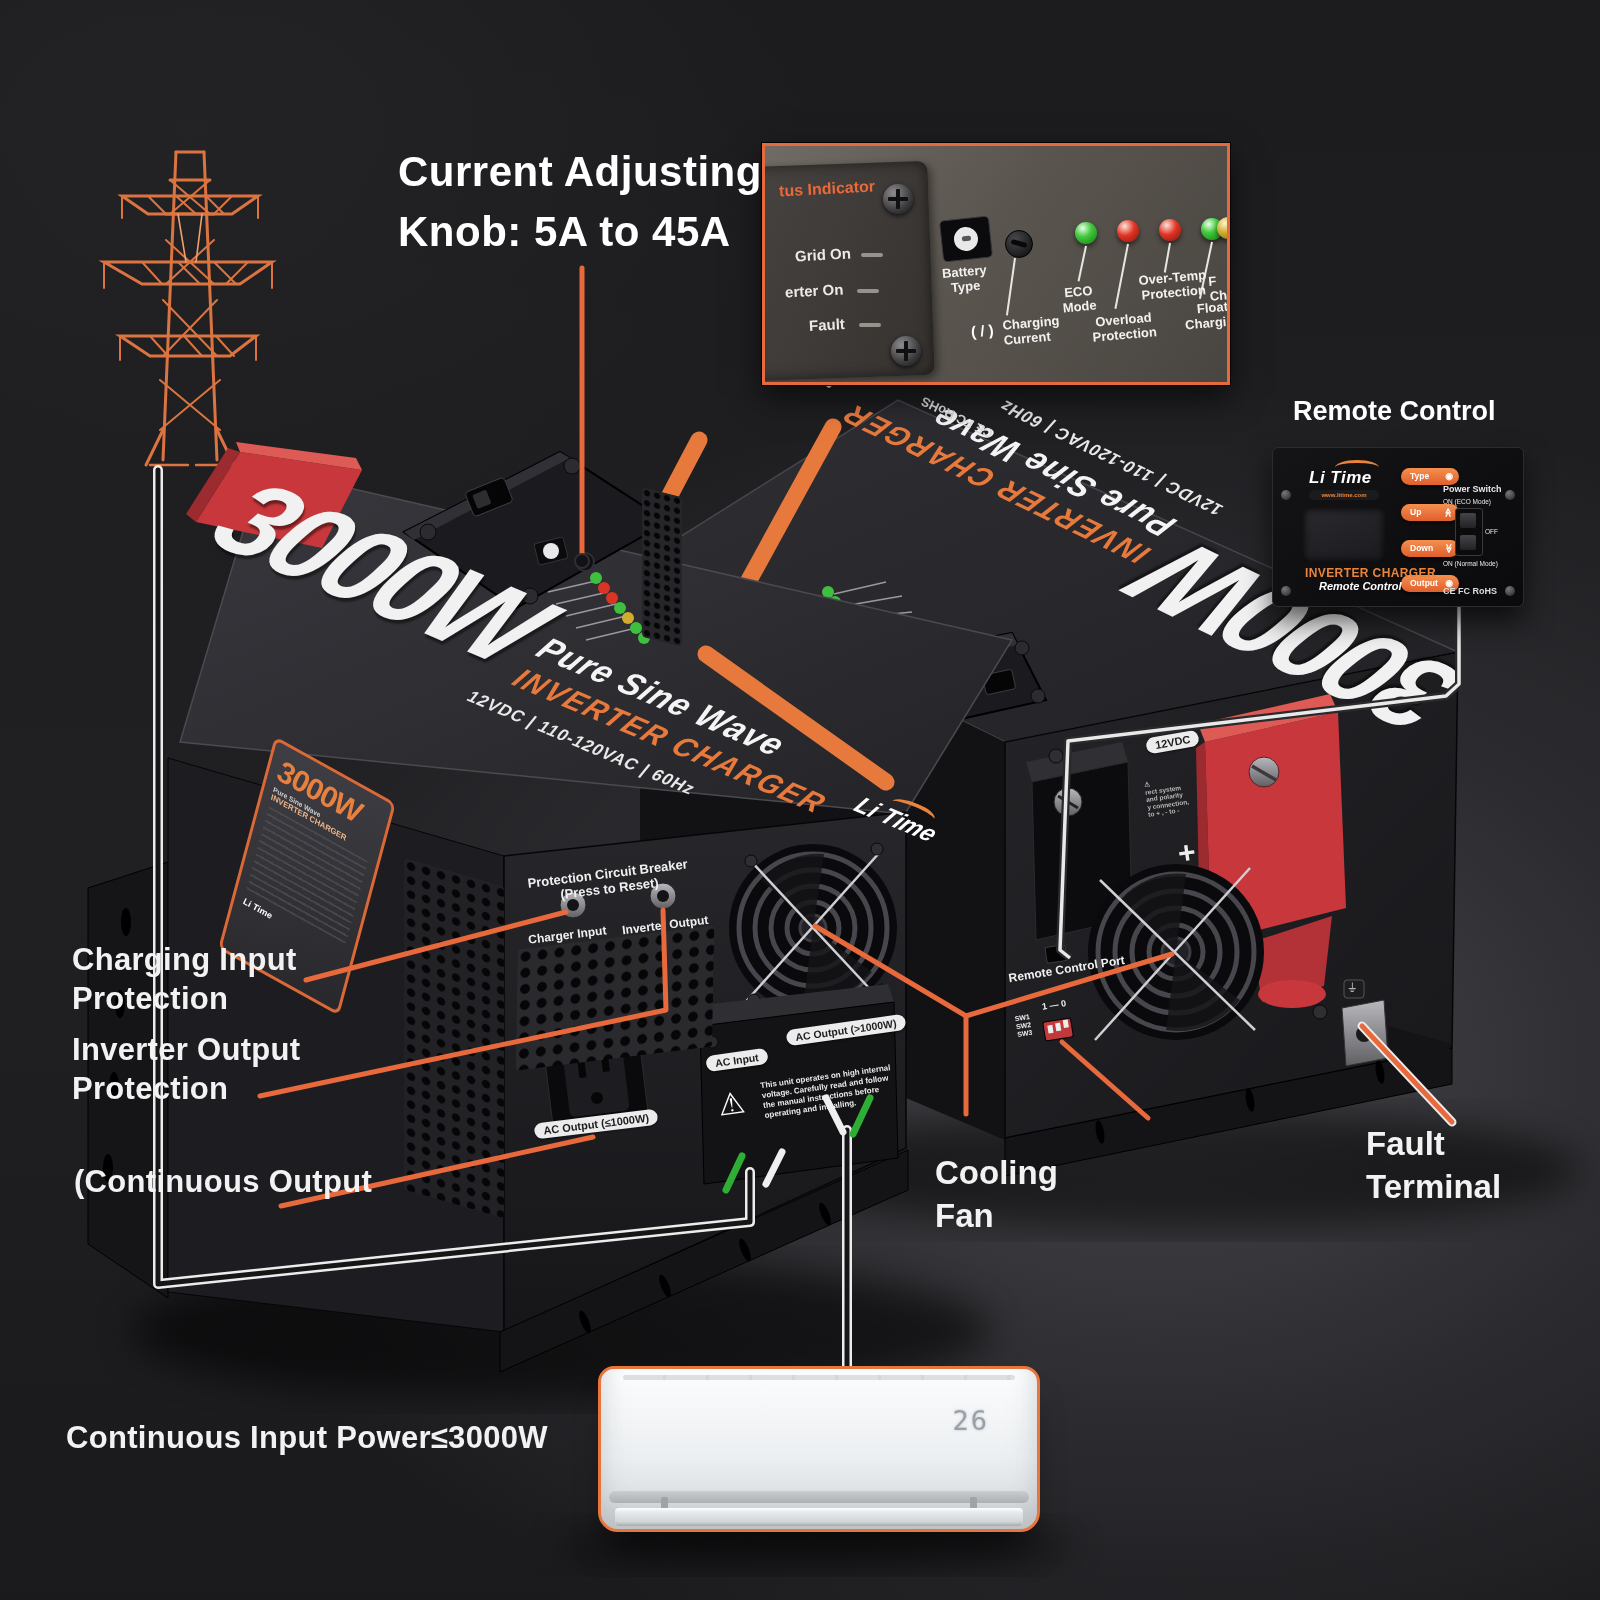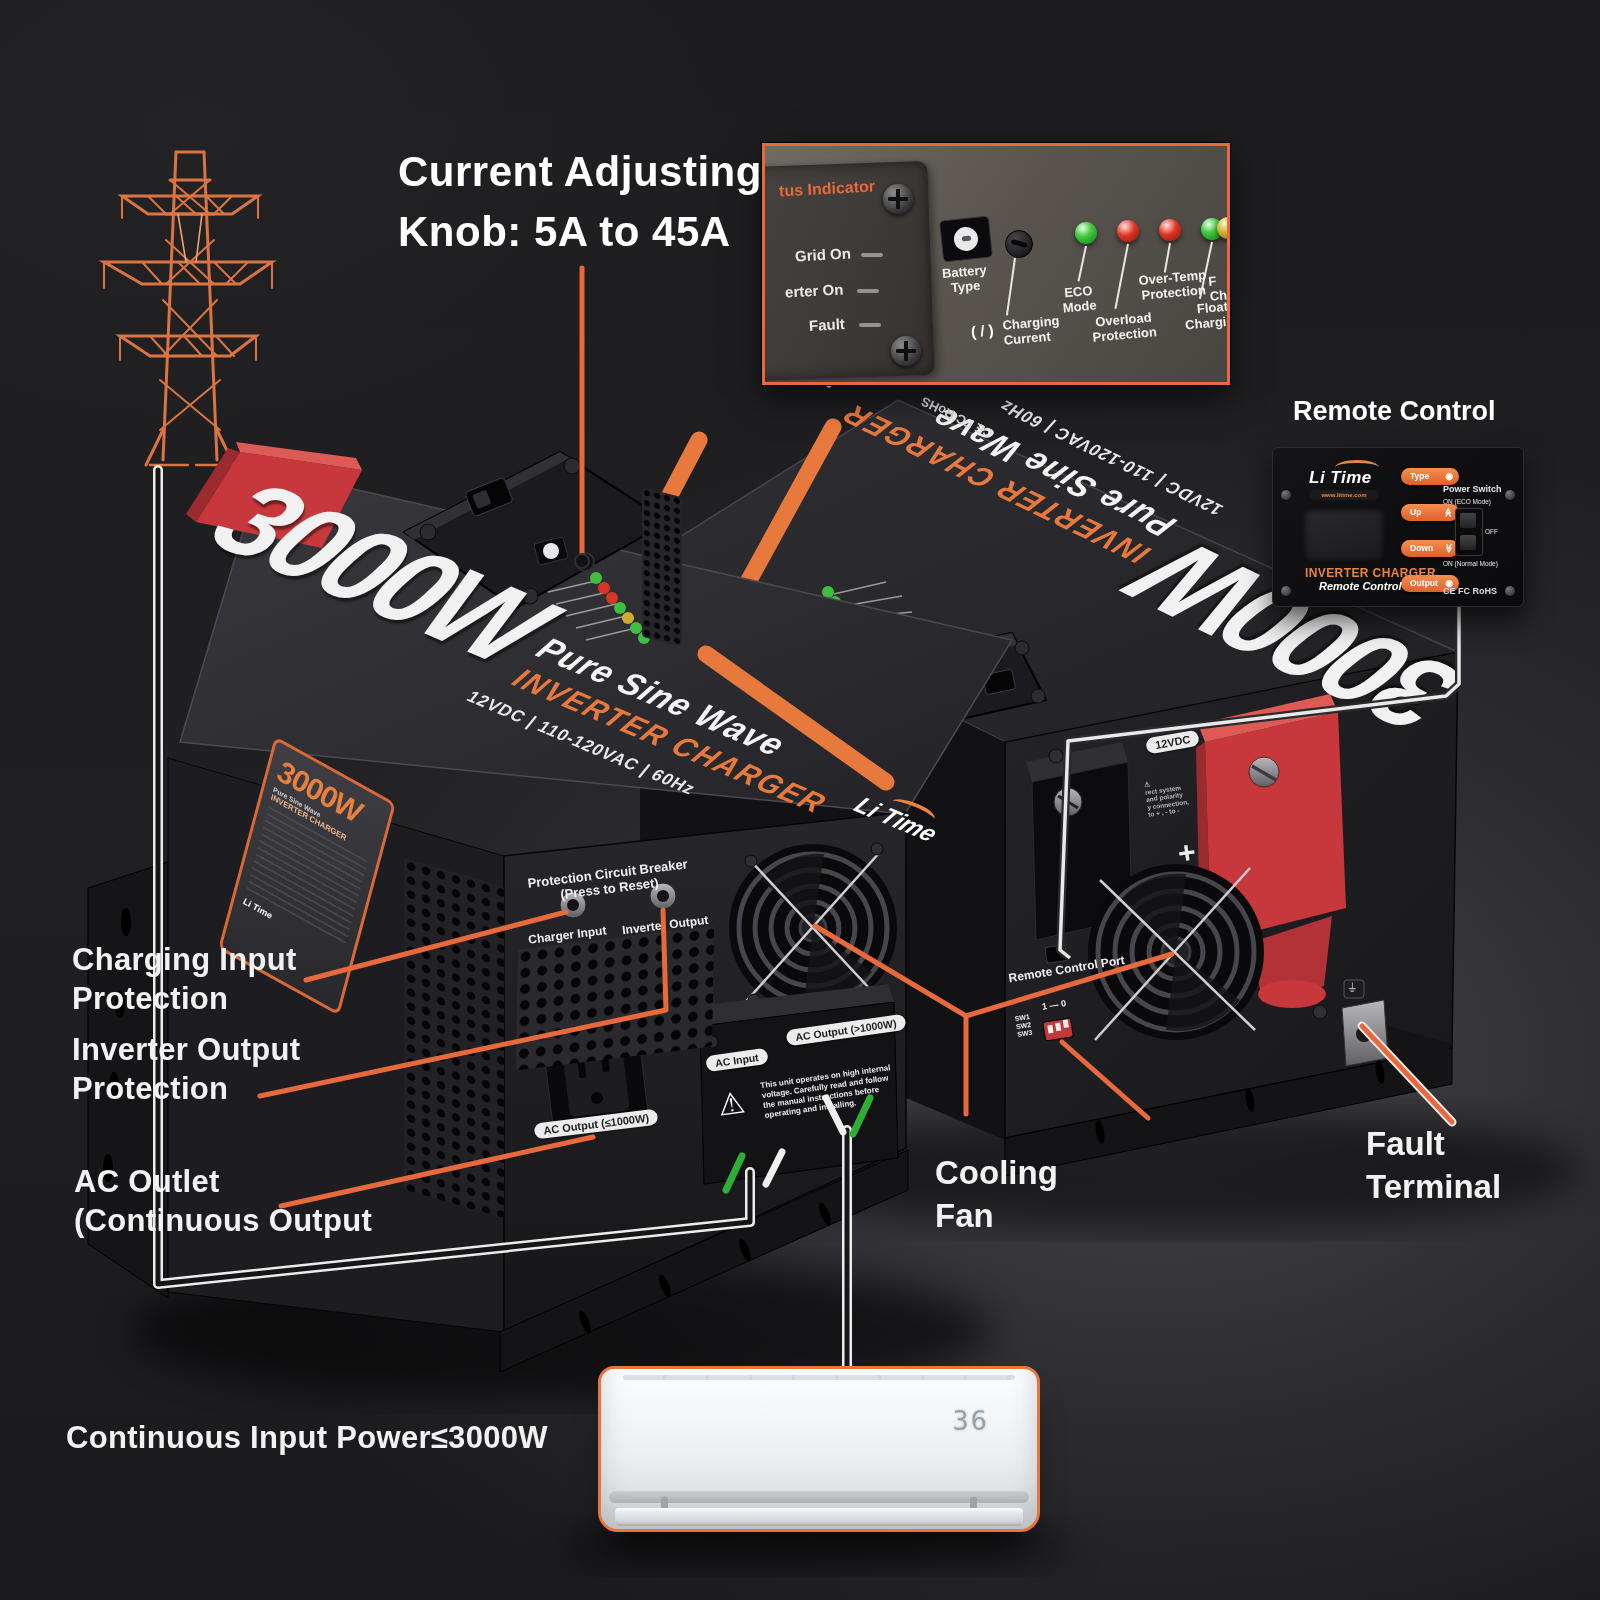--- a/index.html
+++ b/index.html
@@ -560,35 +560,34 @@
 
   <div class="abs lbl z7" style="left:72px;top:940px;">
     <div>Charging Input</div>
       <div>Protection</div>
   </div>
   <div class="abs lbl z7" style="left:72px;top:1030px;">
     <div>Inverter Output</div>
       <div>Protection</div>
   </div>
   <div class="abs lbl z7" style="left:74px;top:1162px;">
-    <div>AC Outlet</div>
       <div>(Continuous Output</div>
   </div>
   <div class="abs lbl-bottom z7" style="left:935px;top:1122px;margin-top:29px;">
     <div>Cooling</div>
       <div>Fan</div>
   </div>
   <div class="abs lbl-bottom z7" style="left:1366px;top:1122px;">
     <div>Fault</div>
       <div>Terminal</div>
   </div>
   <div class="abs lbl z7" style="left:66px;top:1418px;">Continuous Input Power≤3000W</div>
 
   <div class="abs z6" id="ac">
     <div class="slits"></div>
-    <div class="disp">36</div>
+    <div class="disp">26</div>
     <div class="band"></div>
     <div class="hinge" style="left:60px;"></div>
     <div class="hinge" style="right:60px;"></div>
     <div class="flap"></div>
   </div>
 
 </div>
 
 </body></html>

